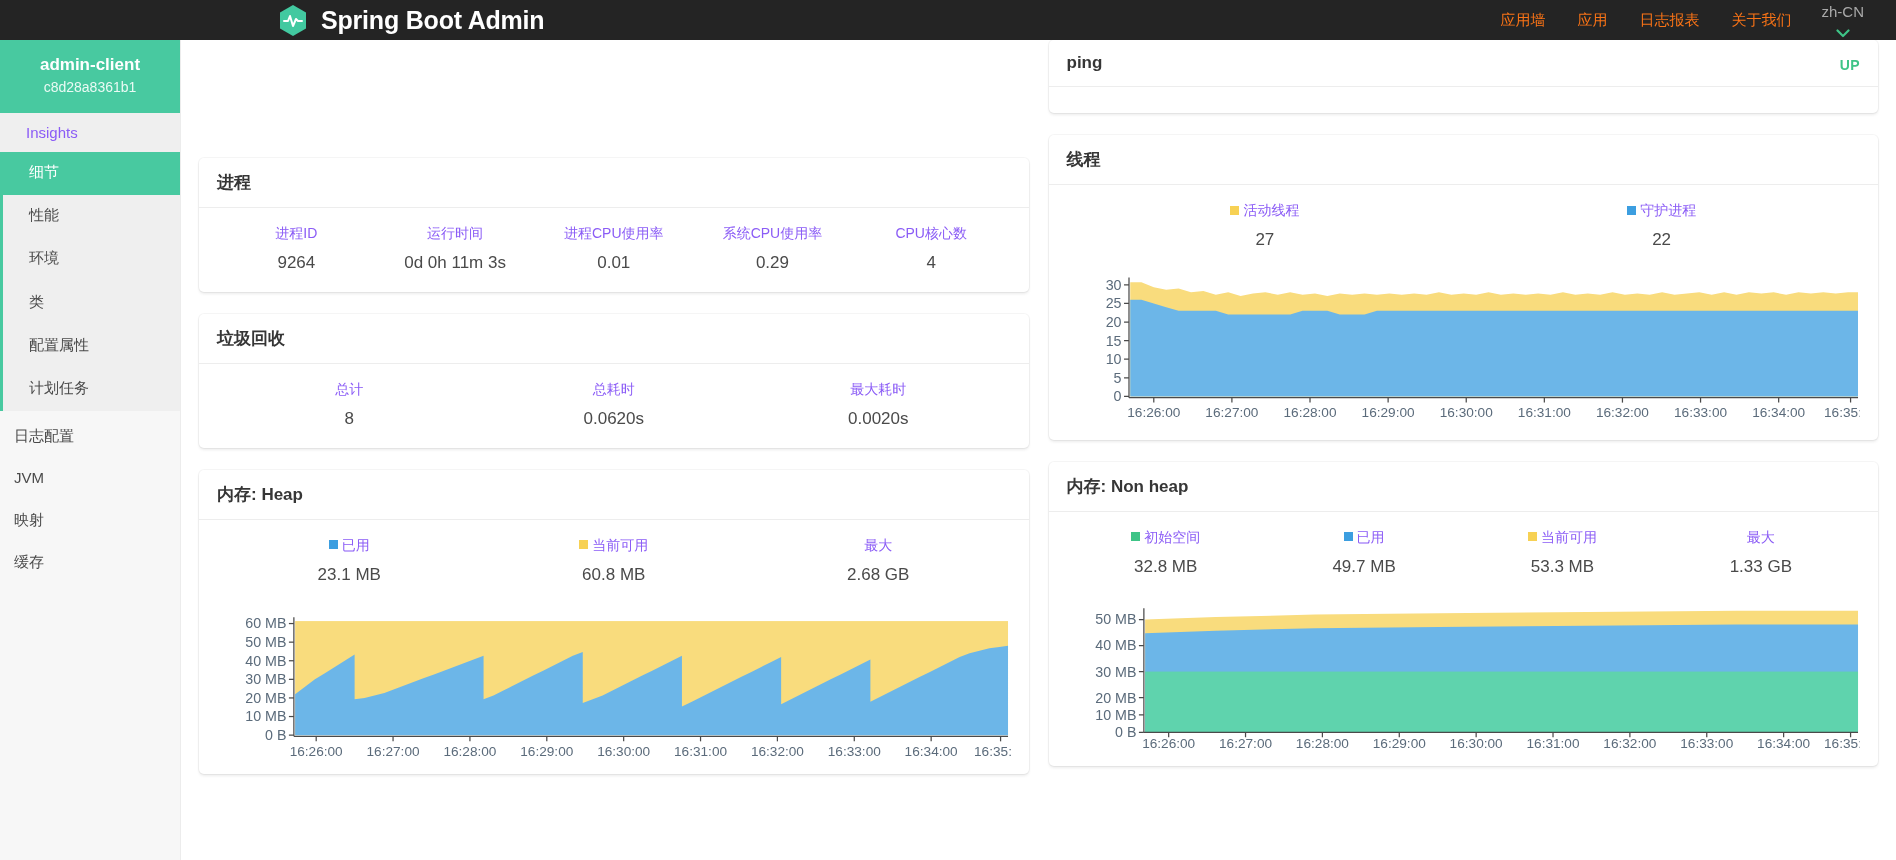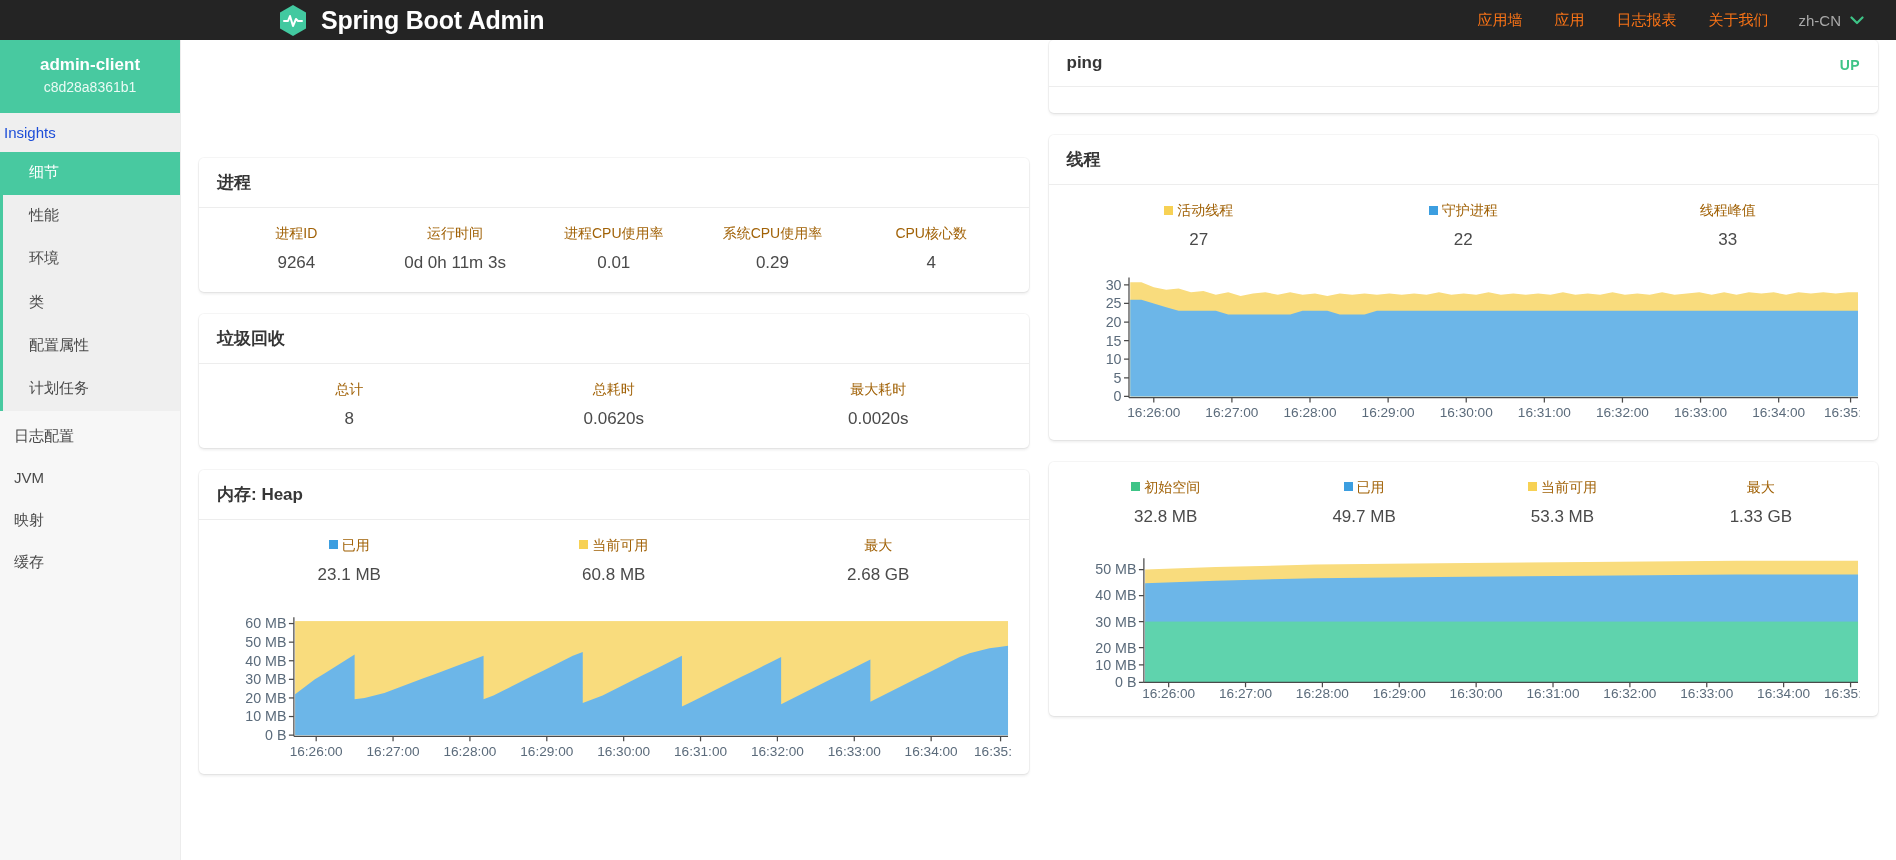--- a/index.html
+++ b/index.html
@@ -49,20 +49,21 @@
     white-space: nowrap;
     cursor: pointer;
     line-height: 40px;
   }
   .lang-select {
     display: flex;
     align-items: center;
     gap: 9px;
     padding: 0 14px;
     cursor: pointer;
+    flex-direction: column;
   }
   .lang-label { color: #a9a9a9; font-size: 15px; }
   .chev { width: 14px; height: 9px; display: block; }
 
   
   .shell { display: flex; height: 832px; }
 
   
   .sidebar {
     width: 181px;
@@ -82,23 +83,23 @@
     font-weight: 700;
     line-height: 1.35;
   }
   .sb-app-id {
     color: #eafaf4;
     font-size: 14px;
     margin-top: 1px;
     line-height: 1.35;
   }
   .sb-section {
-    padding: 11px 4px;
+    padding: 11px 26px;
     font-size: 15px;
-    color: #1d4ed8;
+    color: #8b5cf6;
     background: #efefef;
   }
   .sb-group { background: #efefef; }
   .sb-item {
     padding: 8px 14px 12px 26px;
     font-size: 15px;
     color: #4a4a4a;
     cursor: pointer;
     line-height: 1.55;
     border-left: 3px solid #48c9a0;
@@ -163,21 +164,21 @@
     display: flex;
     width: 100%;
   }
   .stat {
     flex: 1 1 0;
     text-align: center;
     padding: 0 4px;
   }
   .stat-label {
     font-size: 14px;
-    color: #a16207;
+    color: #8b5cf6;
     white-space: nowrap;
     display: flex;
     align-items: center;
     justify-content: center;
     gap: 4px;
     line-height: 1.6;
   }
   .swatch {
     width: 9px; height: 9px;
     display: inline-block;
@@ -427,24 +428,20 @@
                 </div>
                 <div class="stat-value">27</div>
               </div>
               <div class="stat">
                 <div class="stat-label">
                   <span class="swatch" style="background:#3c9ee0"></span>
                   <span>守护进程</span>
                 </div>
                 <div class="stat-value">22</div>
               </div>
-              <div class="stat">
-                <div class="stat-label">线程峰值</div>
-                <div class="stat-value">33</div>
-              </div>
             </div>
             <div class="chart-wrap">
               <svg class="chart-svg" viewBox="0 0 640 128" preserveAspectRatio="none">
                 <g>
                   <text class="axis-text axis-text-y" x="44" y="20" text-anchor="end">30</text>
                   <text class="axis-text axis-text-y" x="44" y="35" text-anchor="end">25</text>
                   <text class="axis-text axis-text-y" x="44" y="50" text-anchor="end">20</text>
                   <text class="axis-text axis-text-y" x="44" y="65" text-anchor="end">15</text>
                   <text class="axis-text axis-text-y" x="44" y="80" text-anchor="end">10</text>
                   <text class="axis-text axis-text-y" x="44" y="95" text-anchor="end">5</text>
@@ -494,20 +491,23 @@
                   <text class="axis-text" x="511" y="123" text-anchor="middle">16:33:00</text>
                   <text class="axis-text" x="574" y="123" text-anchor="middle">16:34:00</text>
                   <text class="axis-text" x="632" y="123" text-anchor="middle">16:35:00</text>
                 </g>
               </svg>
             </div>
           </div>
         </div>
 
         <div class="card">
+          <div class="card-head">
+            <span class="card-title">内存: Non heap</span>
+          </div>
           <div class="card-body">
             <div class="stats">
               <div class="stat">
                 <div class="stat-label">
                   <span class="swatch" style="background:#3ec487"></span>
                   <span>初始空间</span>
                 </div>
                 <div class="stat-value">32.8 MB</div>
               </div>
               <div class="stat">

